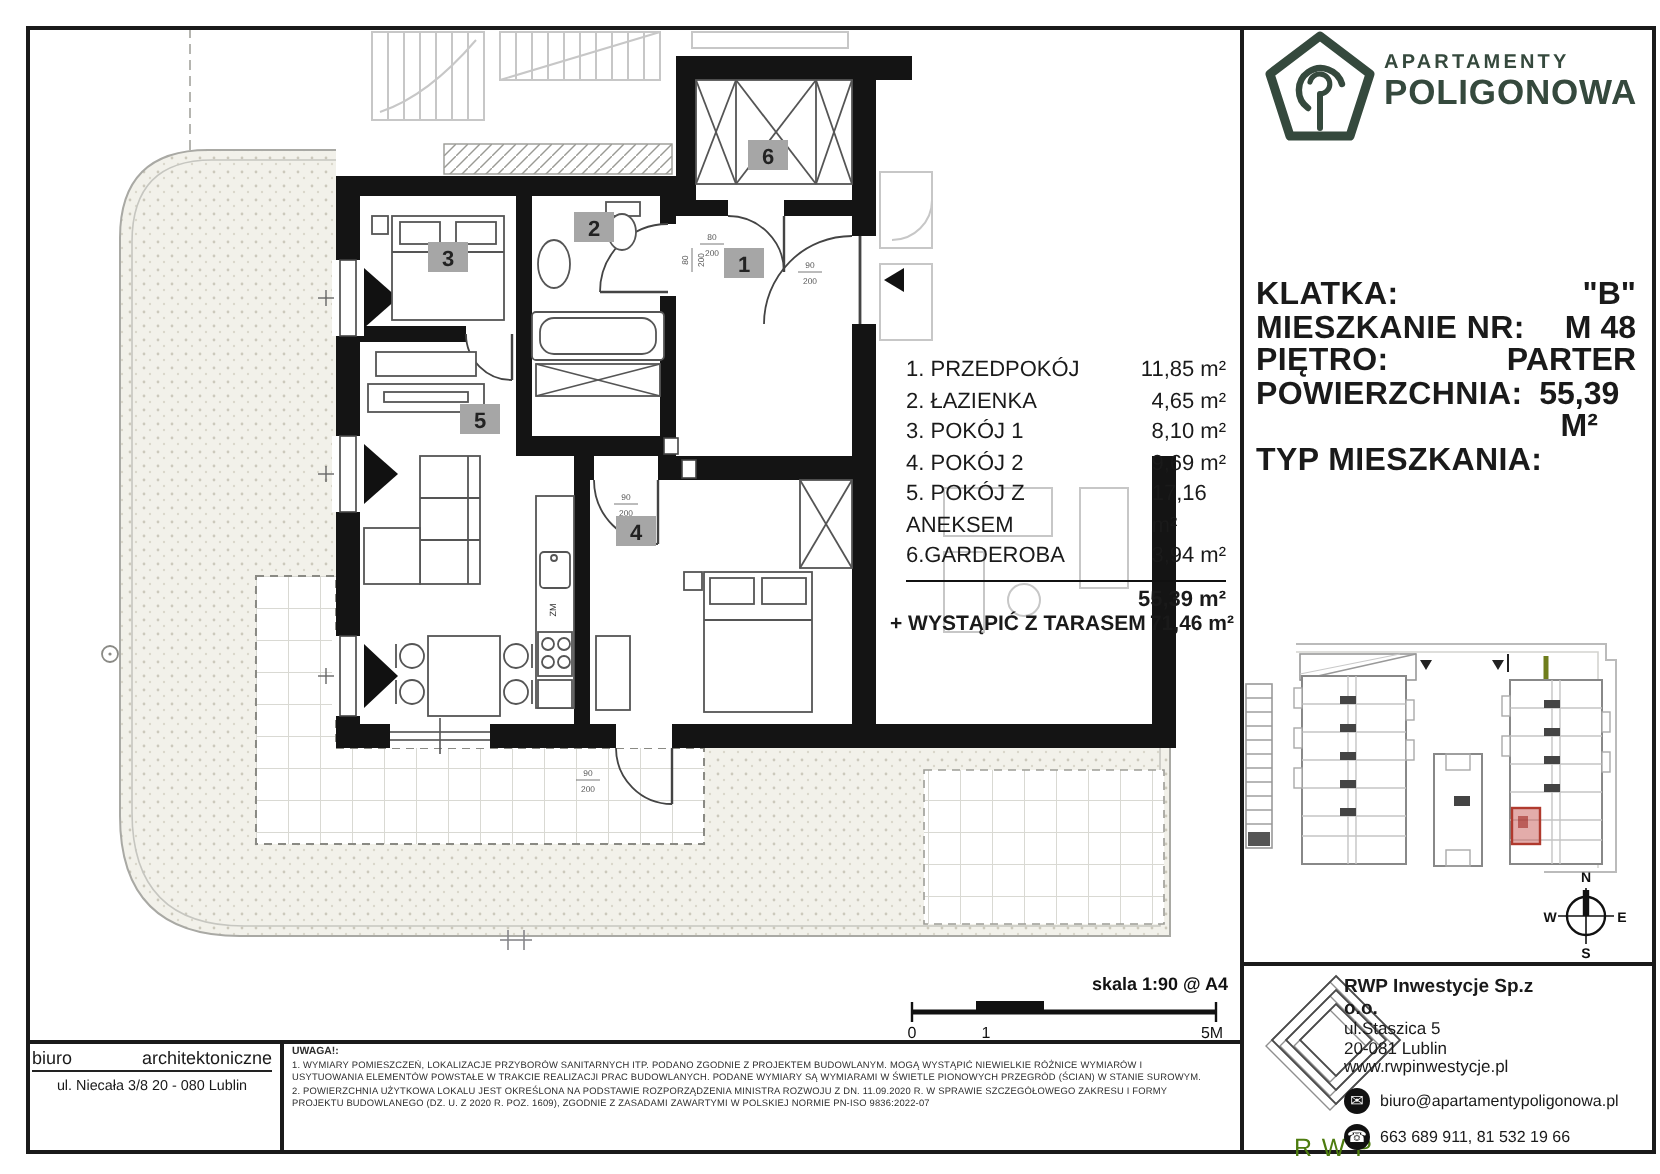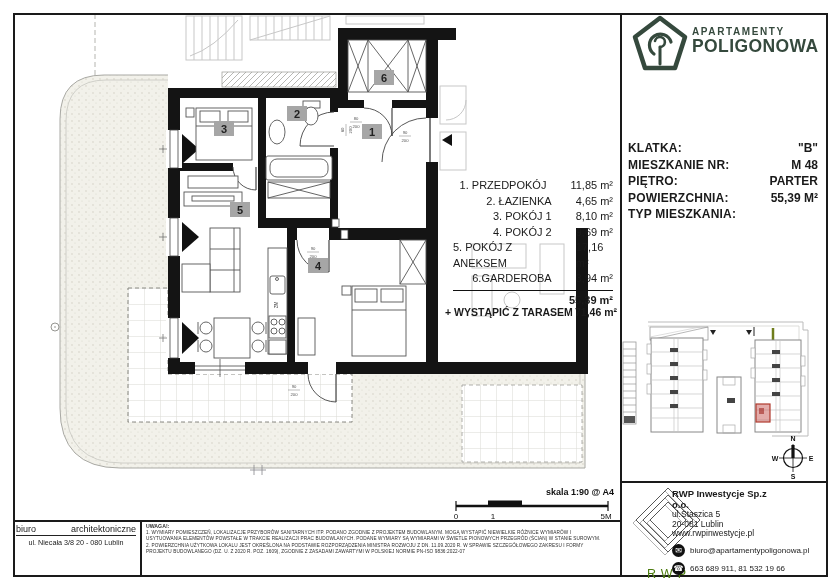--- a/index.html
+++ b/index.html
@@ -8,27 +8,27 @@
   .sheet-border{left:13px;top:13px;width:815px;height:564px;border:2px solid #1a1a1a;box-sizing:border-box;}
   .vdivider{left:620px;top:13px;width:2px;height:564px;background:#1a1a1a;}
   .hline-bottom{left:13px;top:520px;width:607px;height:2px;background:#1a1a1a;}
   .plewa-divider{left:140px;top:520px;width:2px;height:57px;background:#1a1a1a;}
   .rwp-sep{left:622px;top:481px;width:206px;height:2px;background:#1a1a1a;}
 
   .logo-text{left:692px;top:26px;color:#35493d;line-height:1.1;}
   .logo-text .l1{font-size:10px;font-weight:bold;letter-spacing:1.6px;}
   .logo-text .l2{font-size:17.5px;font-weight:bold;letter-spacing:.4px;}
 
-  .info-block{left:628px;top:140px;width:190px;font-size:12px;text-align:center;}
+  .info-block{left:628px;top:140px;width:190px;font-size:16px;text-align:center;}
   .info-row{display:flex;justify-content:space-between;line-height:16.5px;}
   .info-row .lbl{font-weight:700;letter-spacing:.2px;}
   .info-row .val{font-weight:700;}
 
   .rooms{left:453px;top:178px;width:160px;font-size:11px;}
-  .room-row{display:flex;justify-content:flex-end;line-height:15.5px;gap:24px;}
+  .room-row{display:flex;justify-content:space-between;line-height:15.5px;gap:24px;}
   .room-total{display:flex;justify-content:flex-end;border-top:1.5px solid #111;margin-top:3px;padding-top:3px;font-weight:700;}
   .garden-line{left:445px;top:306px;width:172px;display:flex;justify-content:space-between;font-size:10.5px;font-weight:600;}
 
   .plewa{left:16px;top:524px;width:120px;}
   .plewa .row1{display:flex;justify-content:space-between;font-size:9px;}
   .plewa .name{font-size:16px;font-weight:bold;letter-spacing:9px;padding-left:5px;line-height:18px;}
   .plewa .rule{border-top:1px solid #222;margin-top:1px;}
   .plewa .addr{font-size:7.2px;margin-top:2px;text-align:center;}
 
   .uwagi{left:146px;top:523px;width:470px;color:#2d2d2d;}

